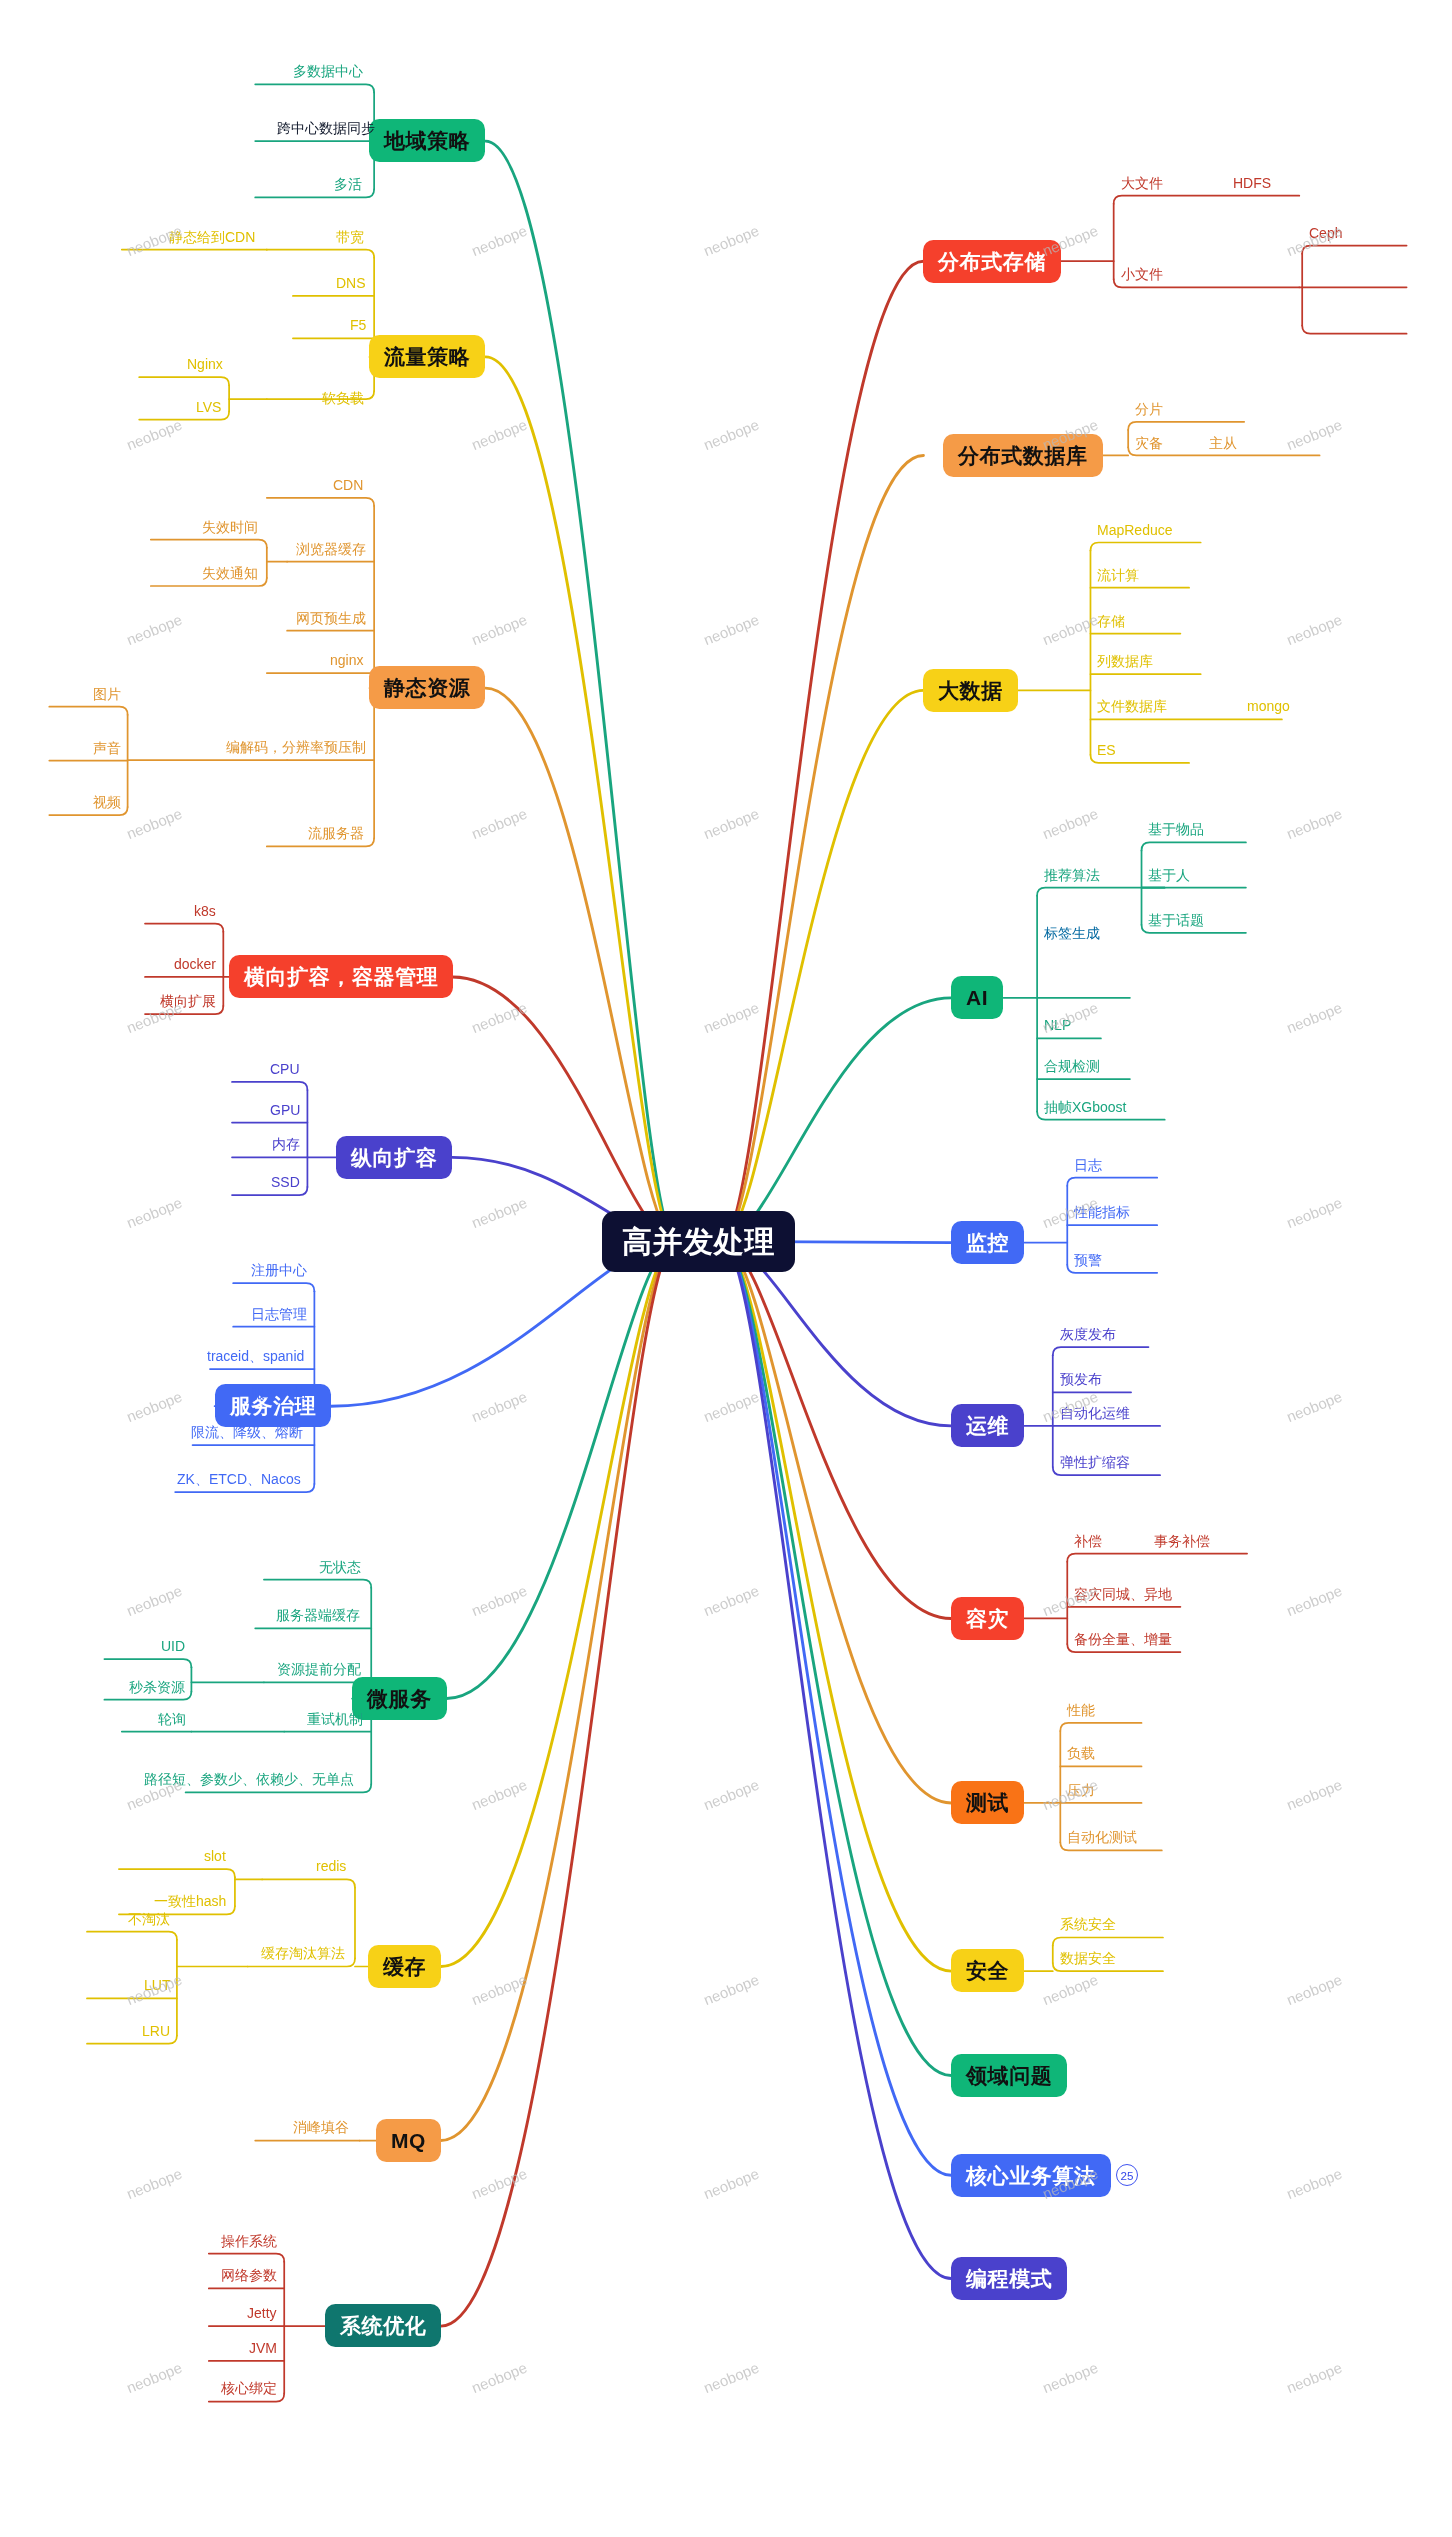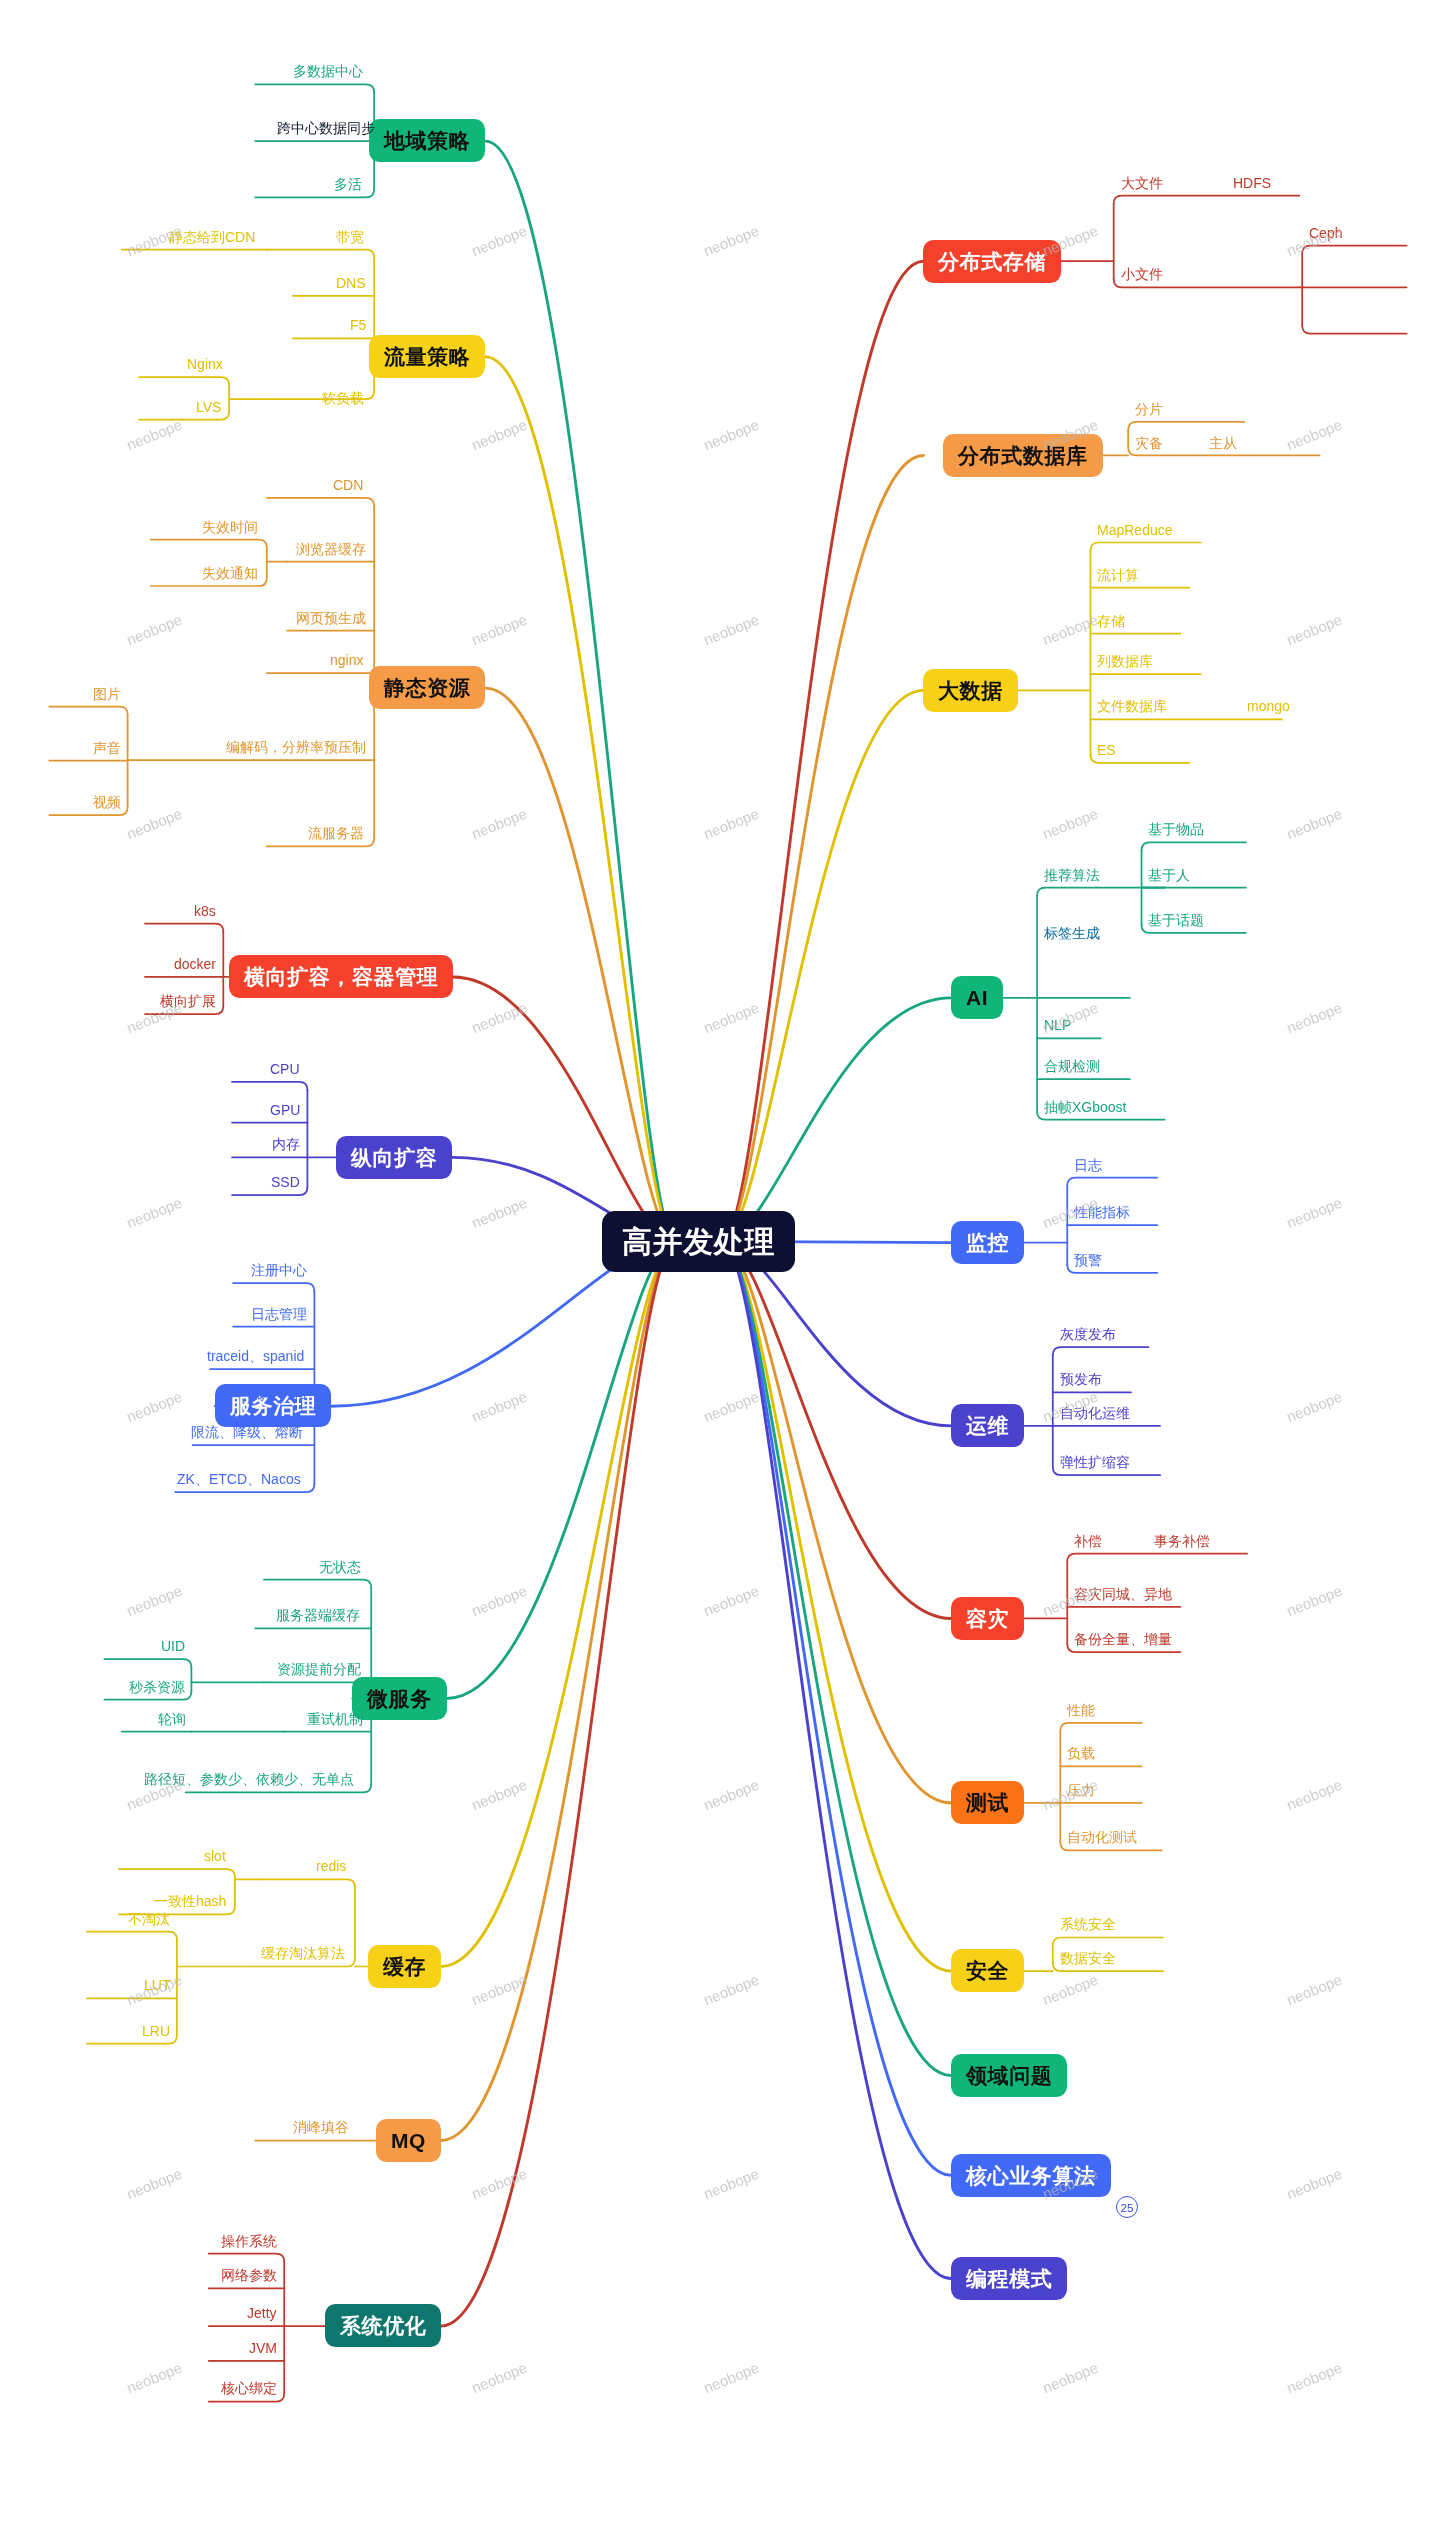--- a/index.html
+++ b/index.html
@@ -393,21 +393,21 @@
       <div class="leaf r" style="color: rgb(224, 192, 0); left: 1060px; top: 1958px;">数据安全</div>
       <div class="node main right dark-text" style="background: rgb(15, 182, 120); color: rgb(17, 17, 17); left: 951px; top: 2054px;">
         <span>领域问题</span>
       </div>
       <div class="node main right light-text" style="background: rgb(65, 105, 245); color: rgb(255, 255, 255); left: 951px; top: 2154px;">
         <span>核心业务算法</span>
       </div>
       <div class="node main right light-text" style="background: rgb(74, 65, 204); color: rgb(255, 255, 255); left: 951px; top: 2257px; align-items: center;">
         <span>编程模式</span>
       </div>
-      <div class="badge" style="top: 2175px; left: 1116px; margin-top: 32px;">25</div>
+      <div class="badge" style="top: 2175px; left: 1116px;">25</div>
       <div class="node center" style="height: 61px; left: 602px; top: 1211px;">
         <span>高并发处理</span>
       </div>
     </div>
   <div id="marks">
       <div class="wm" style="left: 125px; top: 232px;">neobope</div>
       <div class="wm" style="left: 470px; top: 232px;">neobope</div>
       <div class="wm" style="left: 702px; top: 232px;">neobope</div>
       <div class="wm" style="left: 1041px; top: 232px;">neobope</div>
       <div class="wm" style="left: 1285px; top: 232px;">neobope</div>

